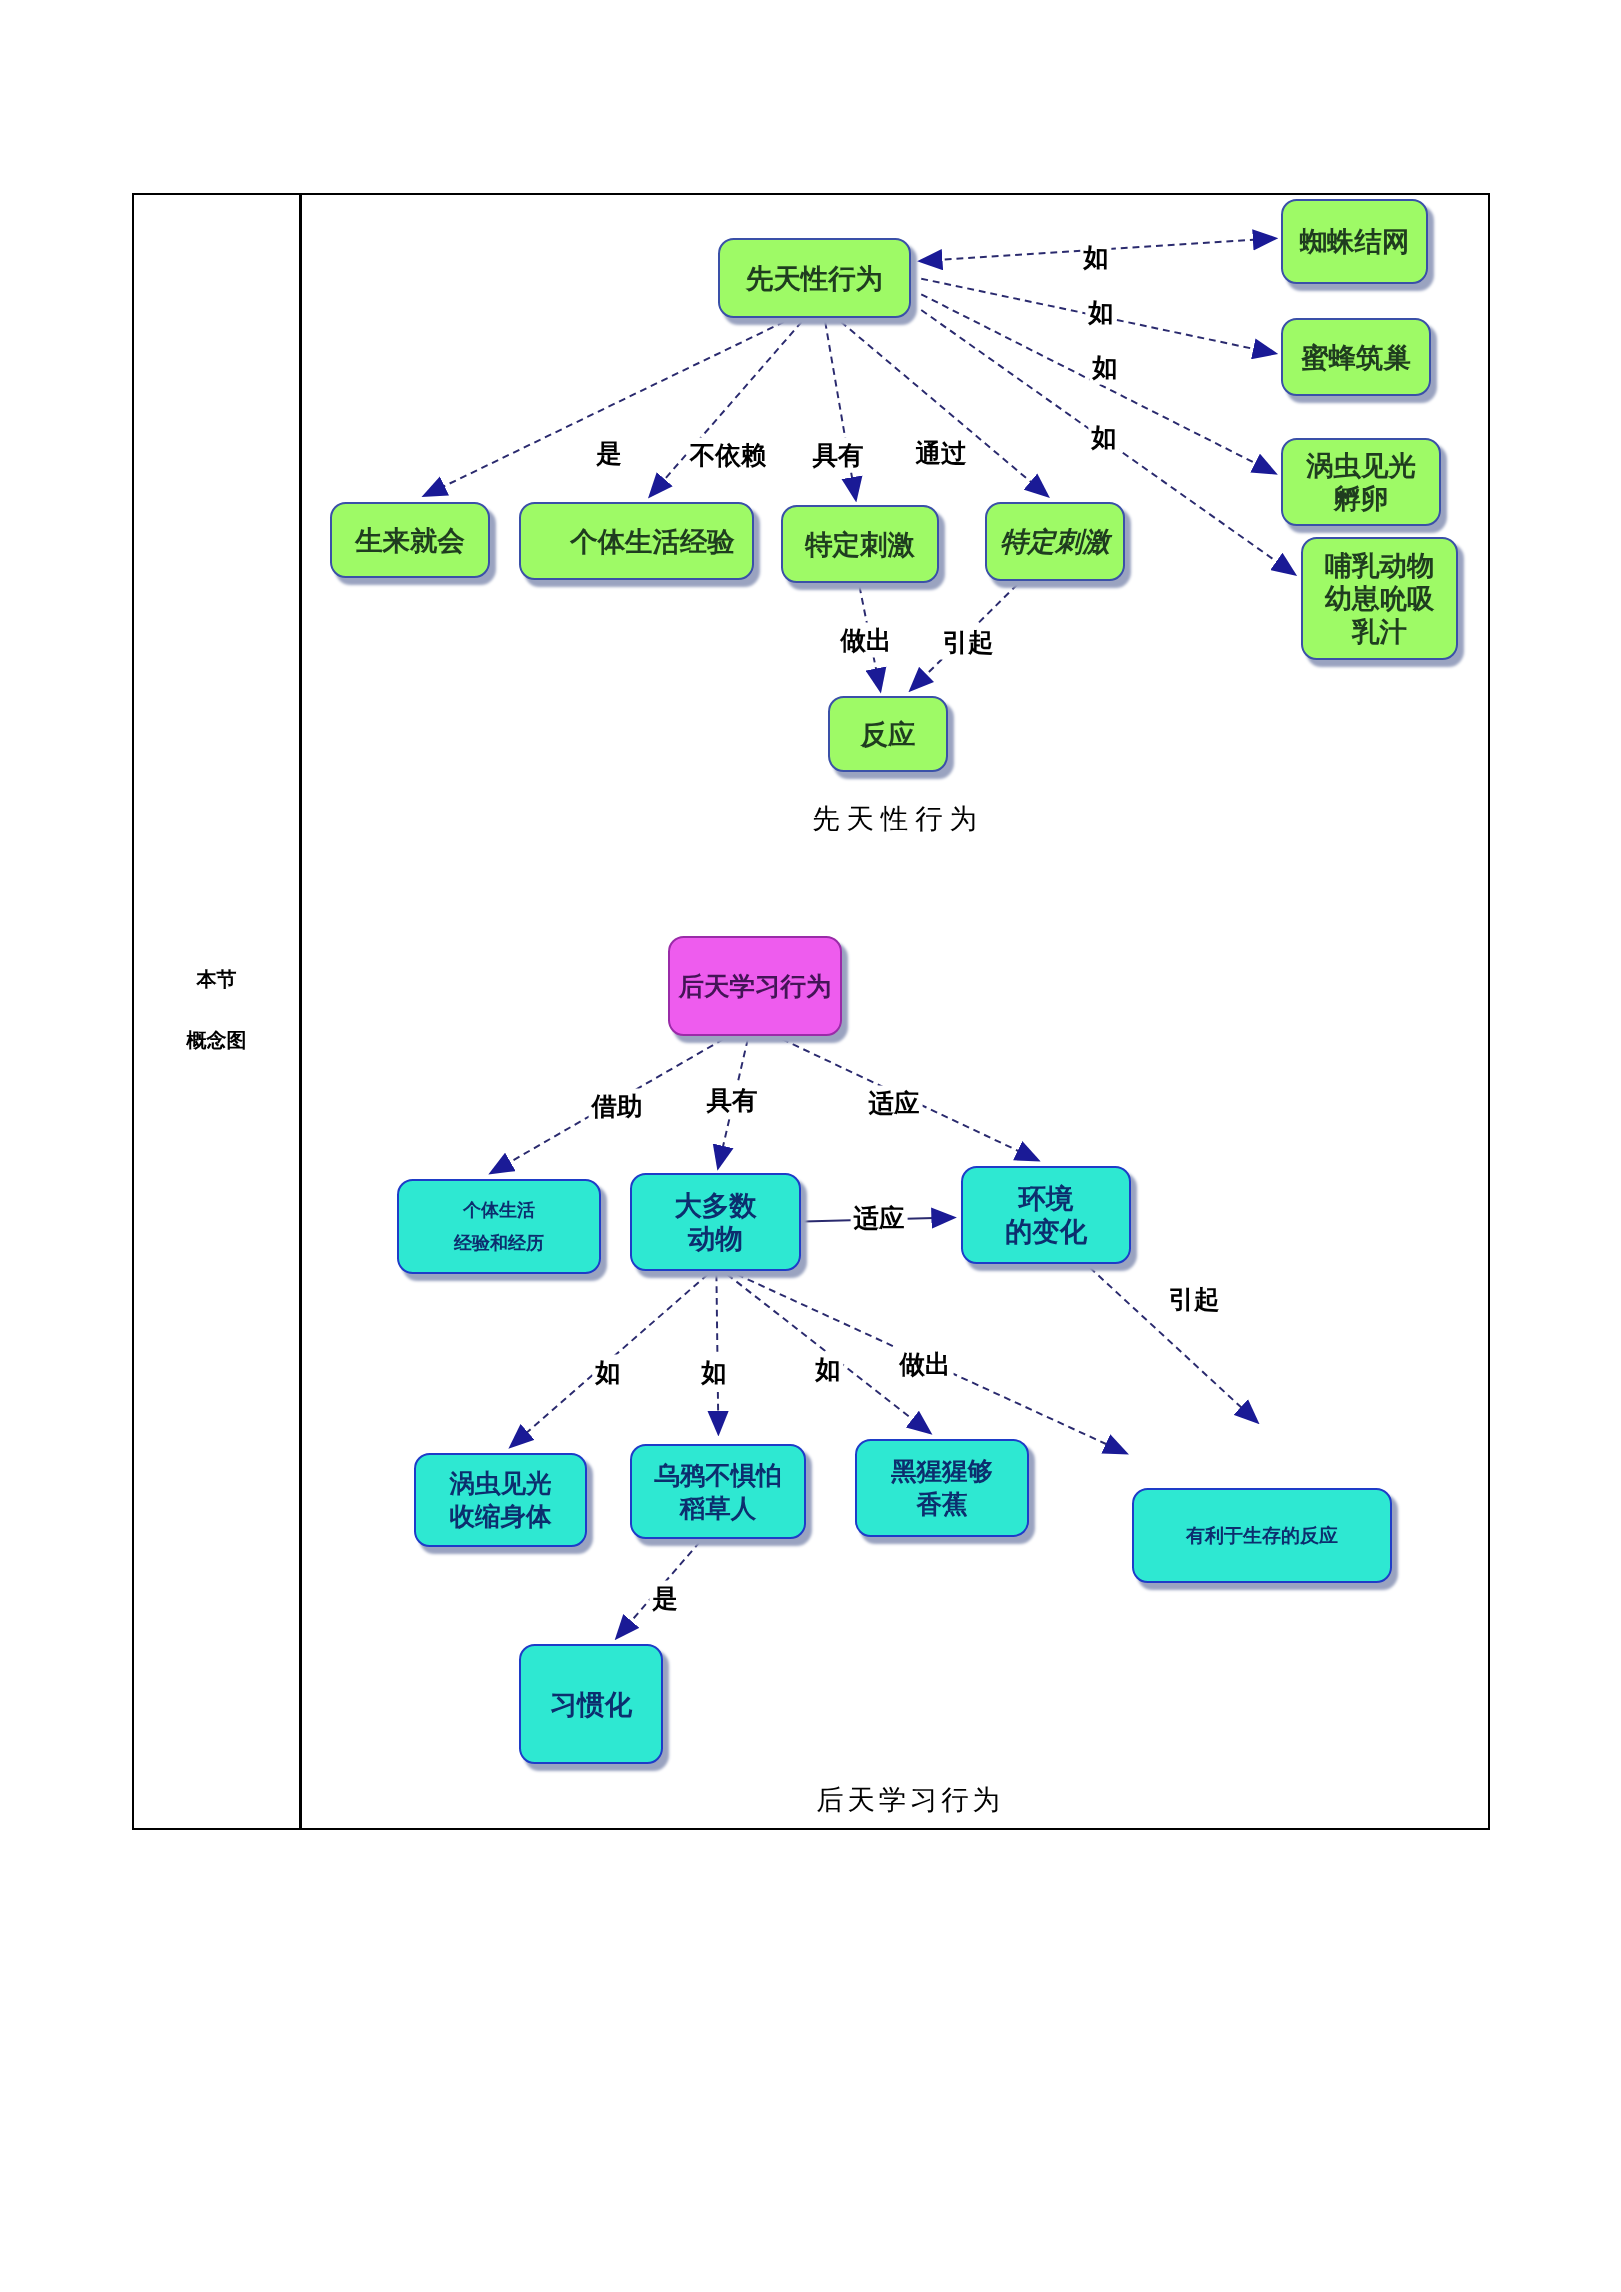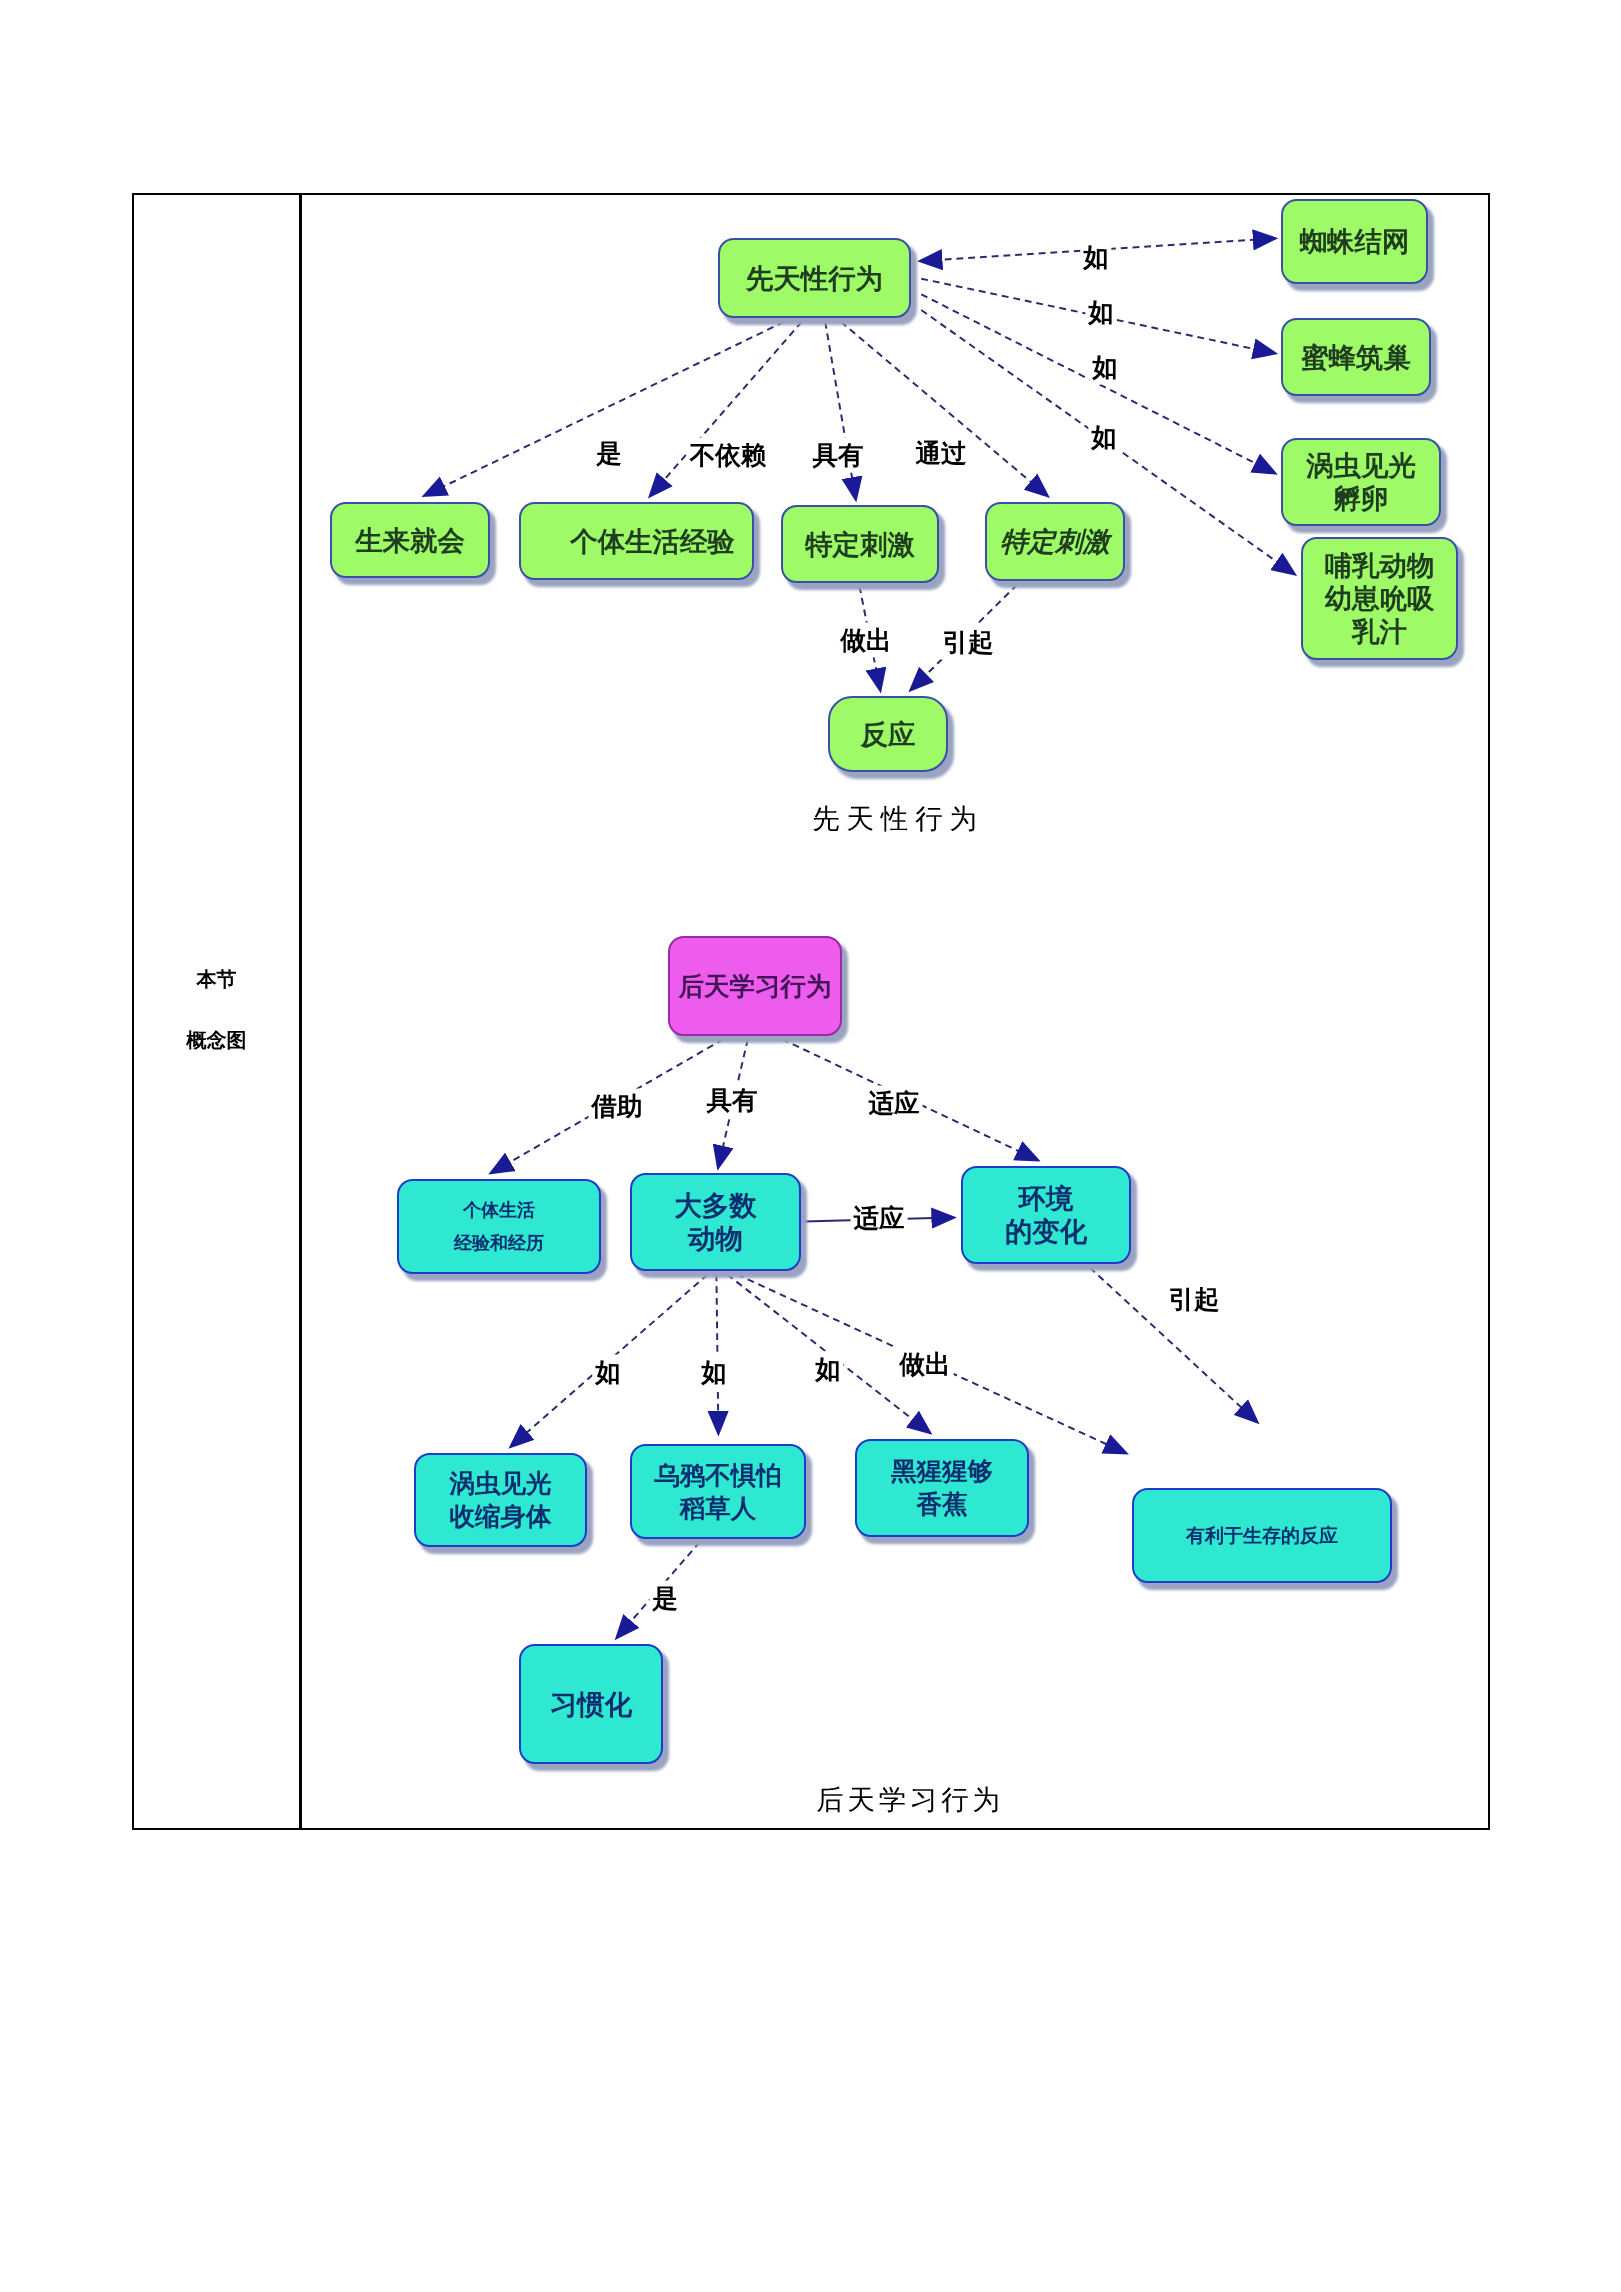--- a/index.html
+++ b/index.html
@@ -91,21 +91,21 @@
     <div class="node green" style="left:1281px; top:318px; width:150px; height:78px;">蜜蜂筑巢</div>
     <div class="node green" style="left:1281px; top:438px; width:160px; height:88px;">涡虫见光
 孵卵</div>
     <div class="node green" style="left:1301px; top:537px; width:157px; height:123px;">哺乳动物
 幼崽吮吸
 乳汁</div>
     <div class="node green" style="left:330px; top:502px; width:160px; height:76px;">生来就会</div>
     <div class="node green" style="left:519px; top:502px; width:235px; height:78px;padding-left:32px;">个体生活经验</div>
     <div class="node green" style="left:781px; top:505px; width:158px; height:78px;">特定刺激</div>
     <div class="node green" style="left:985px; top:502px; width:140px; height:79px;font-style:italic;">特定刺激</div>
-    <div class="node green" style="left:828px; top:696px; width:120px; height:76px;border-radius:24px;">反应</div>
+    <div class="node green" style="left:828px; top:696px; width:120px; height:76px;">反应</div>
 
     <span class="edge-label" style="left:609px; top:453px;">是</span>
     <span class="edge-label" style="left:728px; top:455px;">不依赖</span>
     <span class="edge-label" style="left:838px; top:455px;">具有</span>
     <span class="edge-label" style="left:941px; top:453px;">通过</span>
     <span class="edge-label" style="left:1096px; top:257px;">如</span>
     <span class="edge-label" style="left:1101px; top:312px;">如</span>
     <span class="edge-label" style="left:1105px; top:367px;">如</span>
     <span class="edge-label" style="left:1104px; top:437px;">如</span>
     <span class="edge-label" style="left:866px; top:640px;">做出</span>

